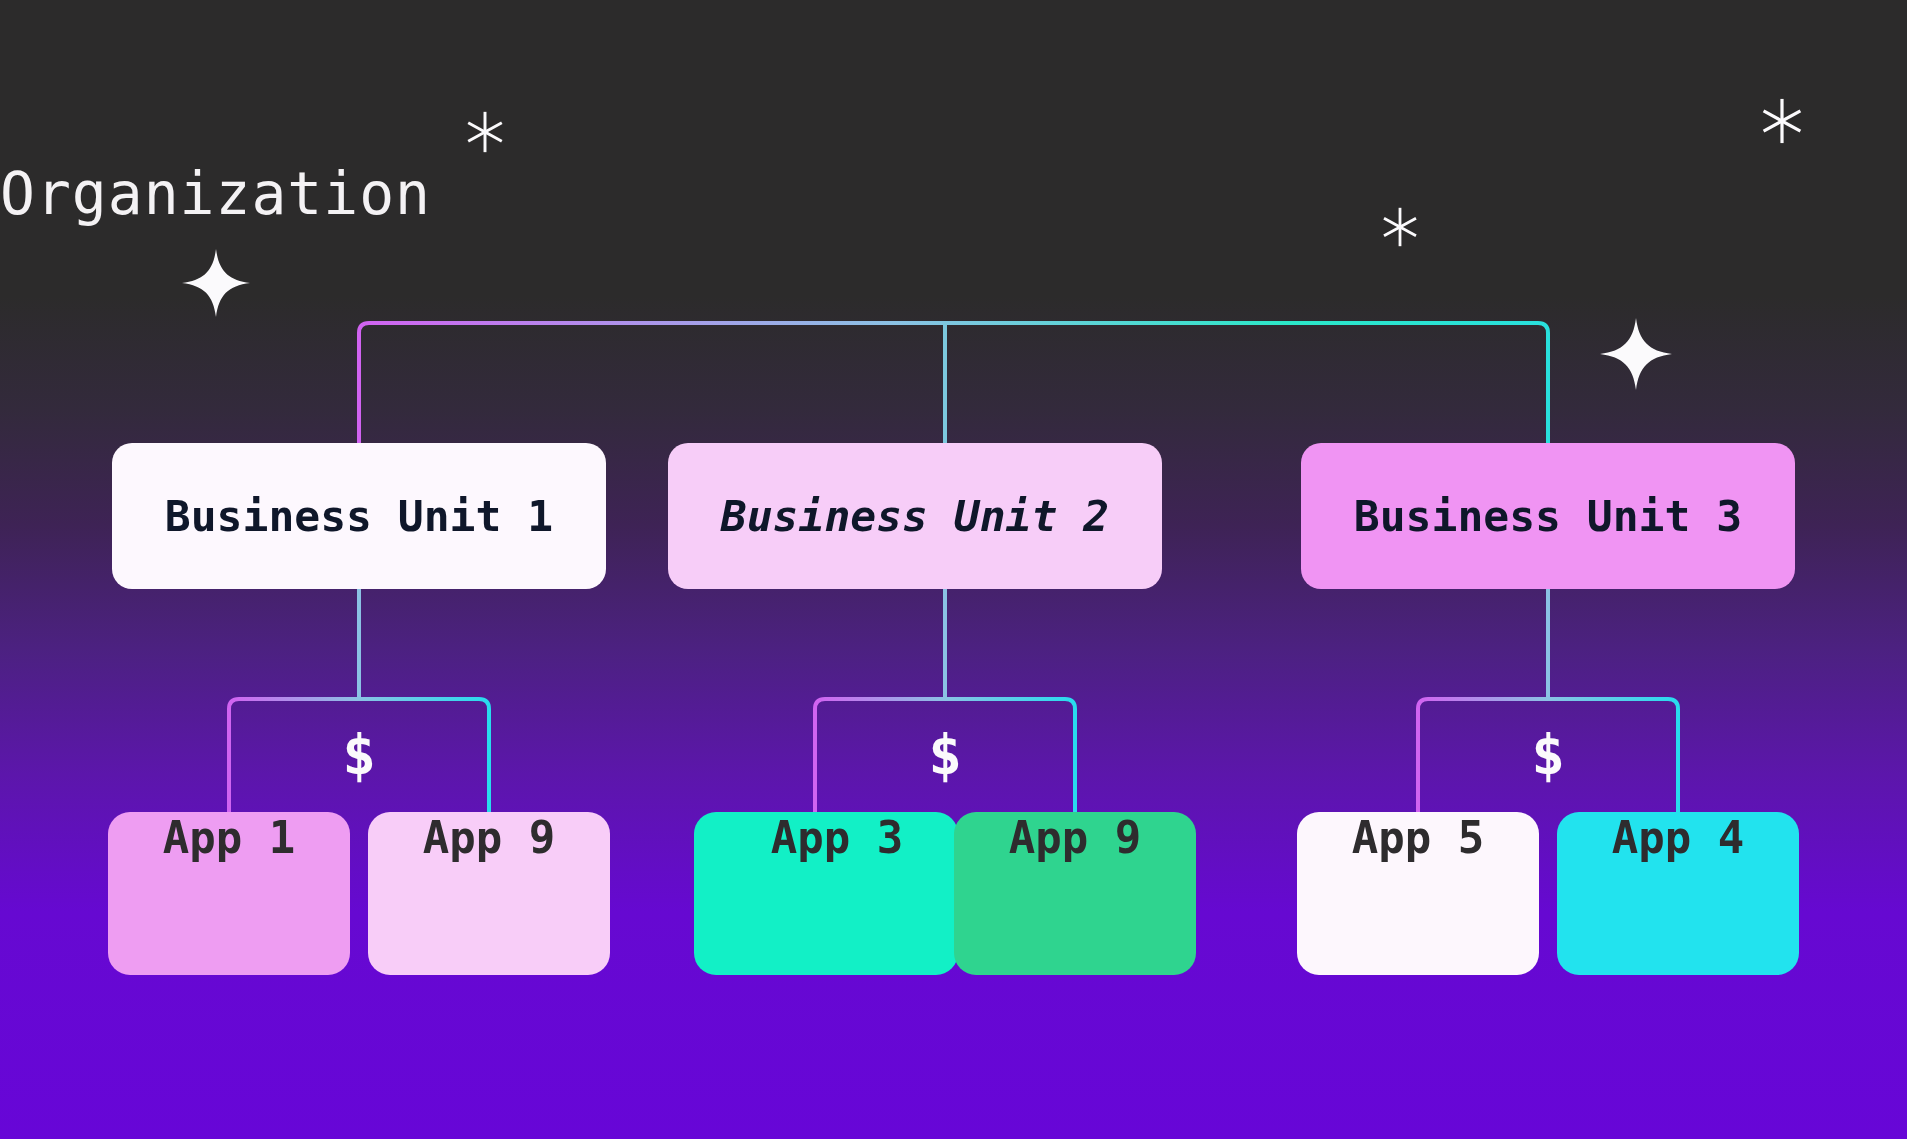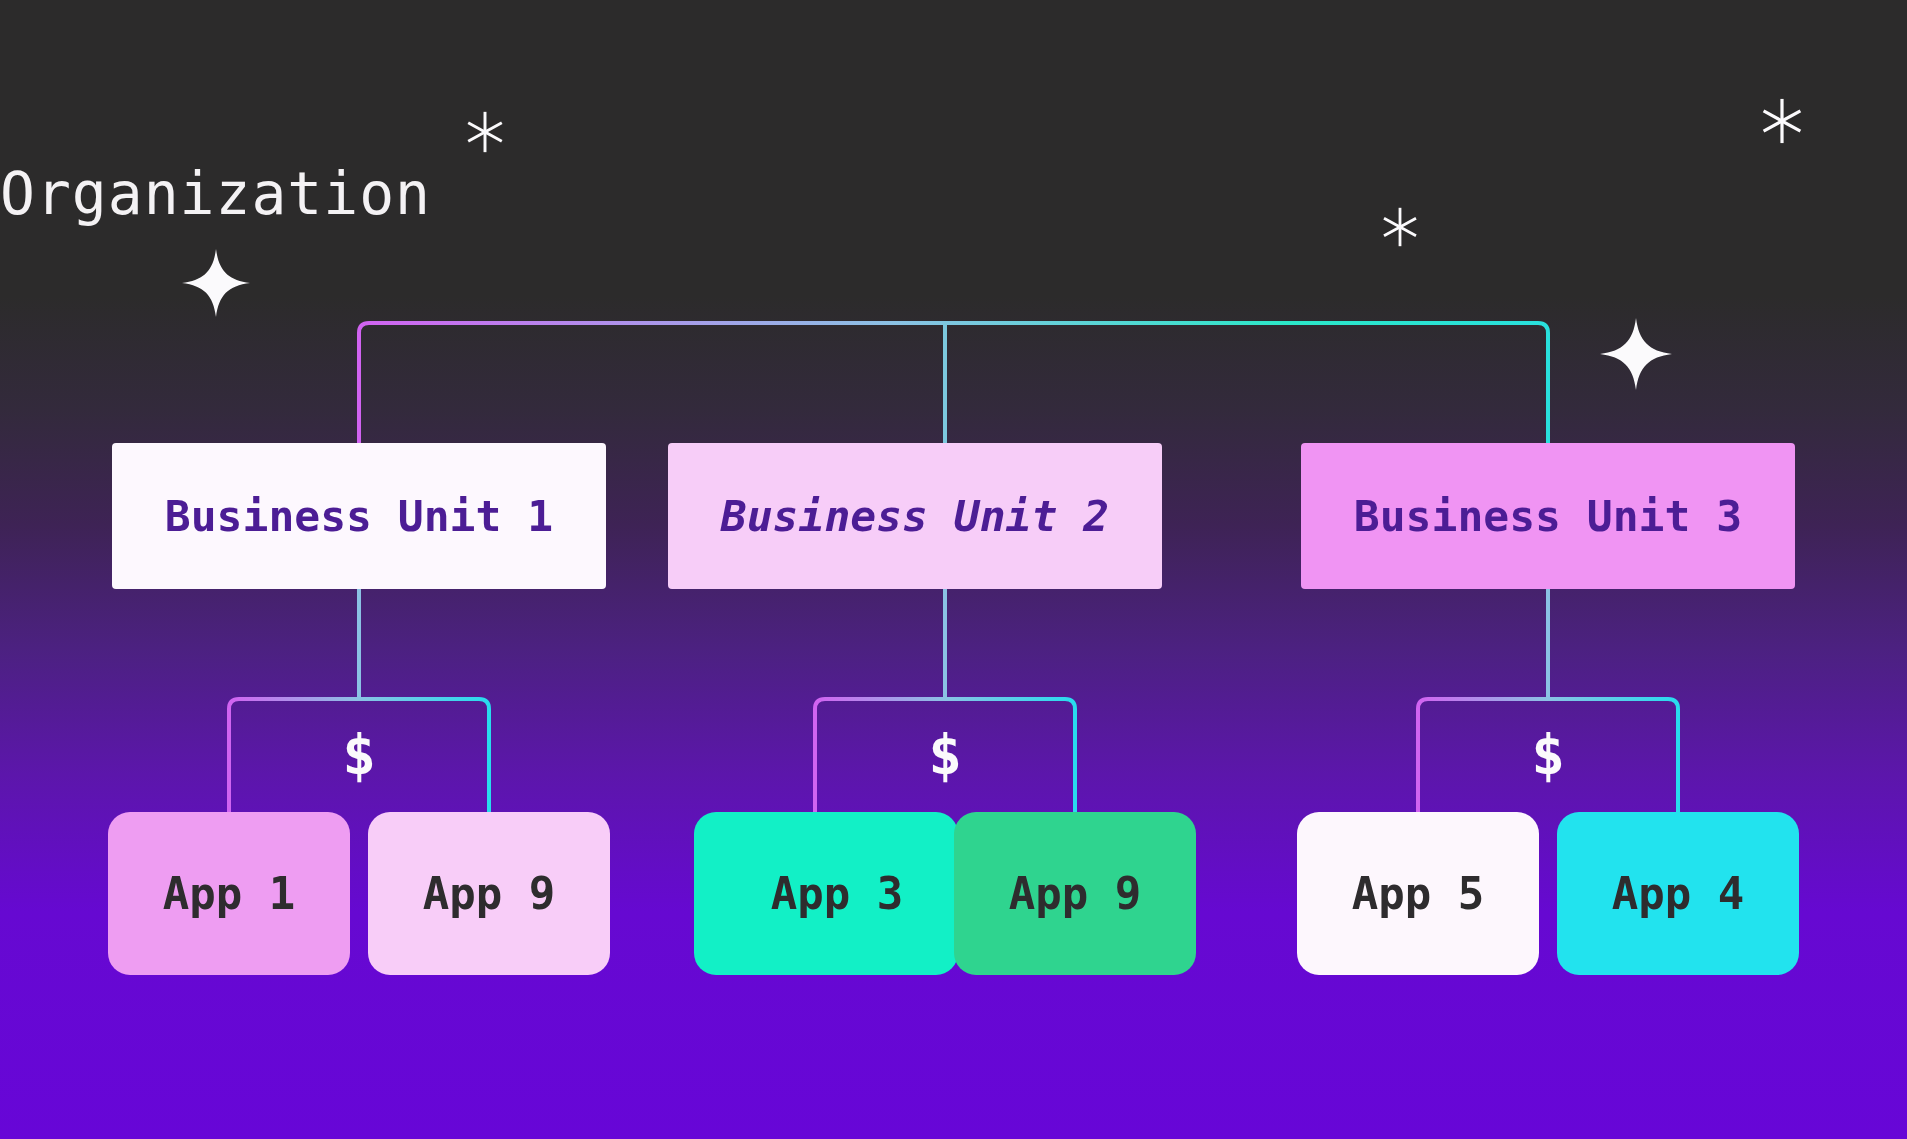--- a/index.html
+++ b/index.html
@@ -15,29 +15,29 @@
       #6609d1 80%, #6706d7 100%);
   }
   .title{
     position:absolute;left:0;right:0;top:160px;
     font-size:58px;font-weight:400;letter-spacing:1px;
     color:#f4f2f4;margin:0;
   }
   .connectors{position:absolute;left:0;top:0;width:1907px;height:1139px;}
   .unit-box{
     position:absolute;width:494px;height:146px;top:443px;
-    border-radius:4px;
+    border-radius:20px;
     display:flex;align-items:center;justify-content:center;
-    font-size:43px;font-weight:700;color:#4c1d95;
+    font-size:43px;font-weight:700;color:#0f172a;
     white-space:nowrap;
   }
   .app-box{
     position:absolute;width:242px;height:163px;top:812px;
     border-radius:22px;
-    display:flex;align-items:center;justify-content:center;
+    display:flex;justify-content:center;
     font-size:44px;font-weight:700;color:#2e2c2e;
     white-space:nowrap;
   }
   .currency{
     position:absolute;top:722px;width:80px;
     text-align:center;
     font-size:56px;font-weight:700;color:#fbfafc;
   }
   .decoration{position:absolute;}
 </style>

